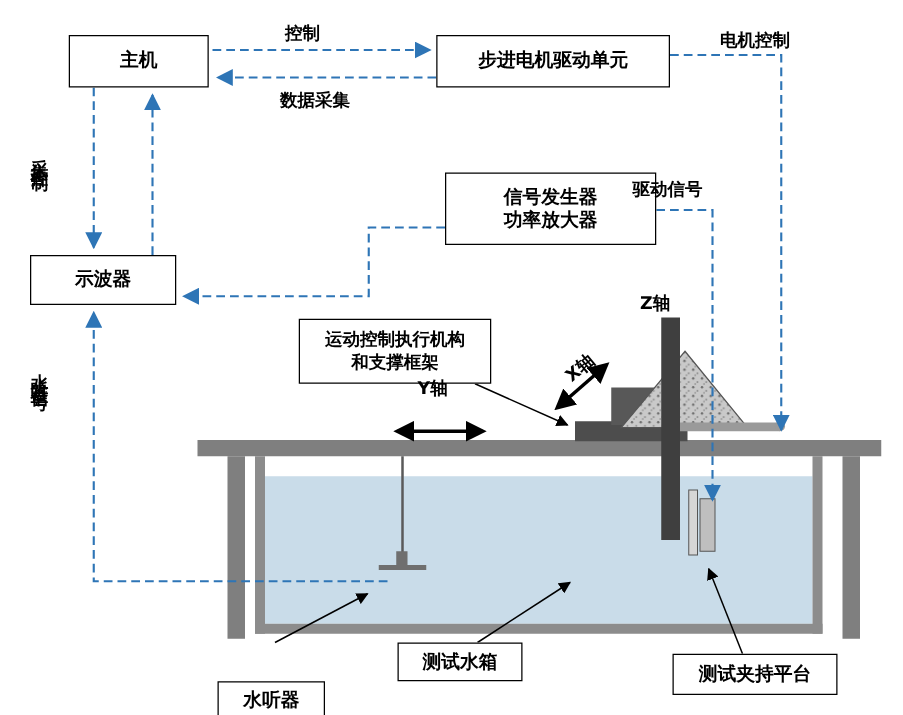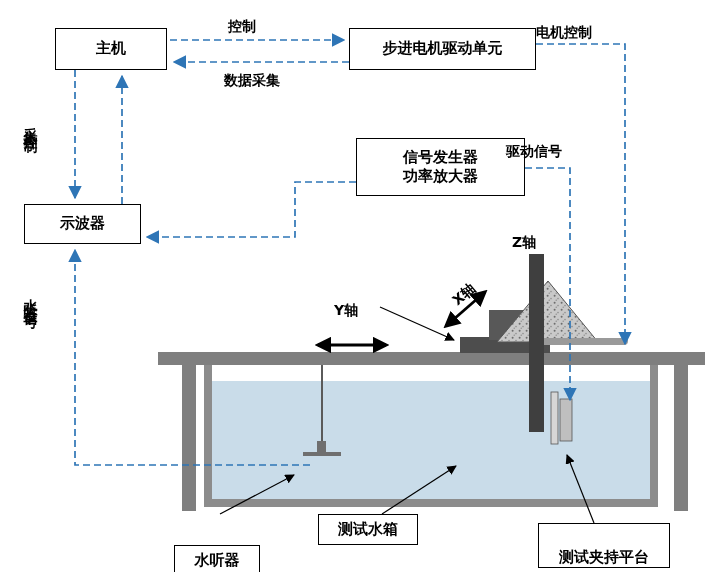--- a/index.html
+++ b/index.html
@@ -111,38 +111,42 @@
 
   <div class="box" style="left:356px;top:138px;width:169px;height:58px;">
     <span>信号发生器</span>
     <span>功率放大器</span>
   </div>
 
   <div class="box" style="left:24px;top:204px;width:117px;height:40px;">
     <span>示波器</span>
   </div>
 
+  <div class="box" style="left:239px;top:255px;width:154px;height:52px;font-size:14px;">
+    <span>运动控制执行机构</span>
+    <span>和支撑框架</span>
+  </div>
 
   <div class="box" style="left:174px;top:514px;width:86px;height:31px;margin-top:31px;">
     <span>水听器</span>
   </div>
 
   <div class="box" style="left:318px;top:514px;width:100px;height:31px;">
     <span>测试水箱</span>
   </div>
 
-  <div class="box" style="left:538px;top:523px;width:132px;height:45px;justify-content:flex-end;">
+  <div class="box" style="left:538px;top:523px;width:132px;height:33px;">
     <span>测试夹持平台</span>
   </div>
 
   <div class="lbl" style="left:228px;top:18px;">控制</div>
 
   <div class="lbl" style="left:224px;top:72px;">数据采集</div>
 
-  <div class="lbl" style="left:536px;top:24px;">电机控制</div>
+  <div class="lbl" style="left:576px;top:24px;">电机控制</div>
 
   <div class="lbl" style="left:506px;top:143px;">驱动信号</div>
 
   <div class="lbl vlbl" style="left:22px;top:116px;">采集控制</div>
 
   <div class="lbl vlbl" style="left:22px;top:288px;">水听器信号</div>
 
   <div class="lbl" style="left:512px;top:234px;">Z轴</div>
 
   <div class="lbl rot" style="left:452px;top:286px;">X轴</div>

